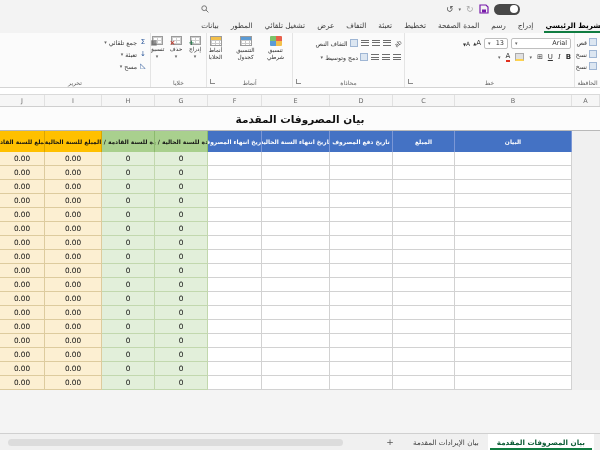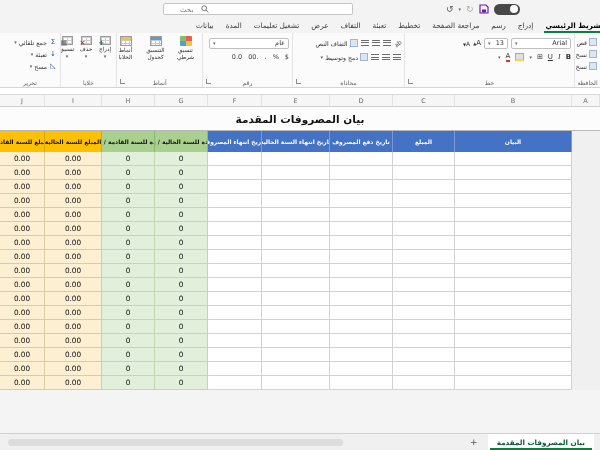--- a/index.html
+++ b/index.html
@@ -88,48 +88,47 @@
   .stab{padding:0 9px;font-size:7.2px;display:flex;align-items:center;color:#444;white-space:nowrap;position:relative}
   .stab.active{background:#fff;color:#0c5c35;font-weight:bold}
   .stab.active::after{content:"";position:absolute;left:2px;right:2px;bottom:0;height:2px;background:#107C41}
   .addbtn{width:12px;height:12px;margin:2px 8px 0;border-radius:50%;font-size:9px;color:#555;
           display:flex;align-items:center;justify-content:center}
 </style>
 </head>
 <body>
 
 <div class="topbar">
-  <input class="search" readonly="" placeholder="بحث" style="">
   <svg class="search-ic" width="8" height="8" viewBox="0 0 8 8">
     <circle cx="3.2" cy="3.2" r="2.4" fill="none" stroke="#777" stroke-width="1"></circle>
     <line x1="5" y1="5" x2="7.4" y2="7.4" stroke="#777" stroke-width="1"></line>
   </svg>
   <div class="quick">
     <span class="qi">↺</span>
     <span class="caret">▾</span>
     <span class="qi" style="color:#aaa">↻</span>
     <svg width="10" height="10" viewBox="0 0 10 10">
       <path d="M1 1 h6 l2 2 v6 h-8 z" fill="none" stroke="#7719AA" stroke-width="1.2"></path>
       <rect x="3" y="5.5" width="4" height="3" fill="#7719AA"></rect>
     </svg>
     <span class="toggle"></span>
   </div>
 </div>
 
 <div class="tabsrow" id="ribbon-tabs">
     <div class="rtab active">الشريط الرئيسي</div>
     <div class="rtab">إدراج</div>
     <div class="rtab">رسم</div>
-    <div class="rtab">مراجعة الصفحة</div>
+    <div class="rtab">المدة الصفحة</div>
     <div class="rtab">تخطيط</div>
     <div class="rtab">تعبئة</div>
     <div class="rtab">التفاف</div>
     <div class="rtab">عرض</div>
-    <div class="rtab">تشغيل تعليمات</div>
-    <div class="rtab">المدة</div>
+    <div class="rtab">تشغيل تلقائي</div>
+    <div class="rtab">المطور</div>
     <div class="rtab">بيانات</div>
   </div>
 
 <div class="ribbon">
 
   <div class="rgroup" style="width:26px">
     <div id="clipboard-items">
         <div class="edrow">
           <span class="clip-ic"></span>
           <span>قص</span>
@@ -191,37 +190,20 @@
       <span style="font-size:6.2px;color:#333;display:flex;align-items:center;gap:2px">
         <span class="clip-ic"></span>
         <span>دمج وتوسيط</span>
         <span class="caret">▾</span>
       </span>
     </div>
     <div class="launcher"></div>
     <div class="glabel">محاذاة</div>
   </div>
 
-  <div class="rgroup" style="width:90px">
-    <div class="rrow">
-      <span class="box" style="width:80px">
-        <span>عام</span>
-        <span class="caret">▾</span>
-      </span>
-    </div>
-    <div class="rrow" style="gap:6px;font-size:6.5px;color:#444">
-      <span>$</span>
-      <span>%</span>
-      <span>،</span>
-      <span>.00</span>
-      <span>0.0</span>
-    </div>
-    <div class="launcher"></div>
-    <div class="glabel">رقم</div>
-  </div>
 
   <div class="rgroup" style="width:86px">
     <div class="rrow" style="height:auto;align-items:flex-start" id="styles-items">
         <div class="stybtn" style="width: 27px;">
           <span class="ic-cf"></span>
           <span>تنسيق شرطي</span>
         </div>
         <div class="stybtn" style="width: 27px;">
           <span class="ic-grid"></span>
           <span>التنسيق كجدول</span>
@@ -522,15 +504,16 @@
       <div class="dc acol" style="width: 28px;"></div>
     </div>
   </div>
 
 <div class="below"></div>
 
 <div class="tabbar">
   <div class="hthumb"></div>
   <div class="sheettabs" id="sheet-tabs">
       <div class="stab active">بيان المصروفات المقدمة</div>
+      <div class="stab">بيان الإيرادات المقدمة</div>
       <div class="addbtn">+</div>
     </div>
 </div>
 
 </body></html>

